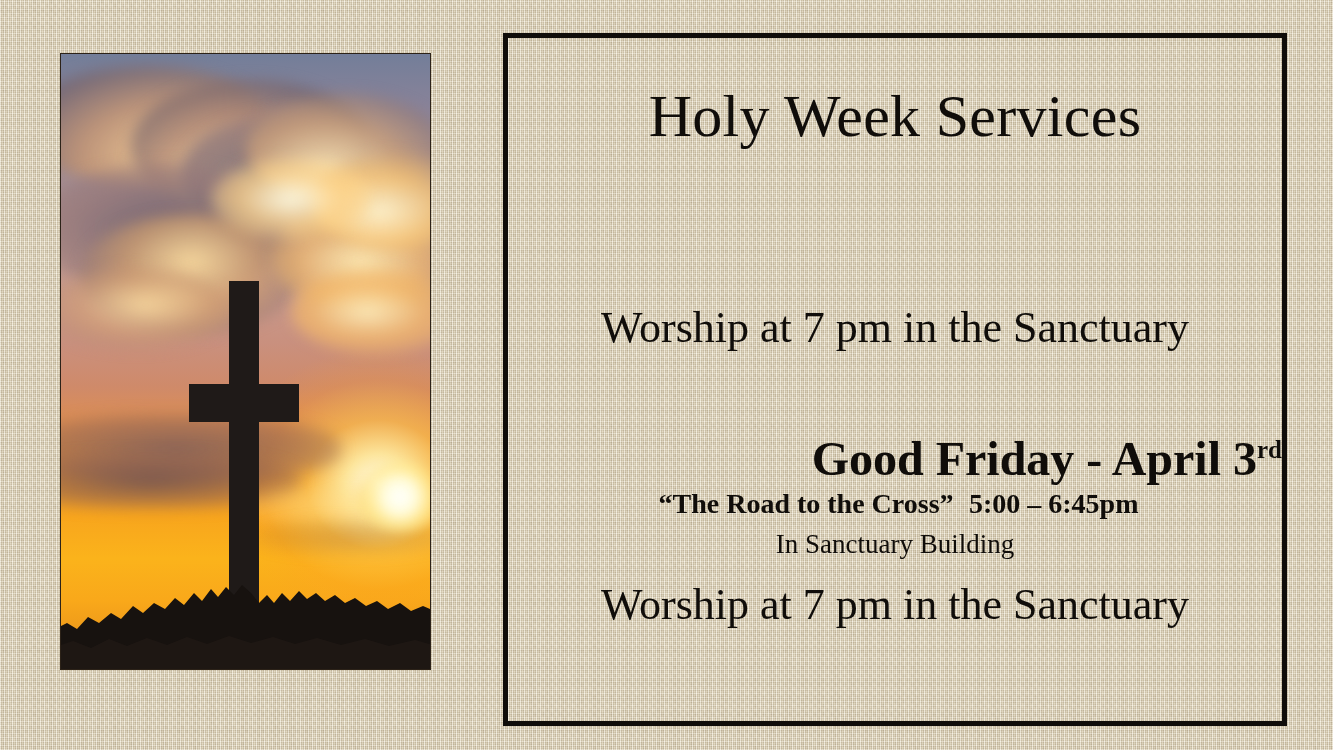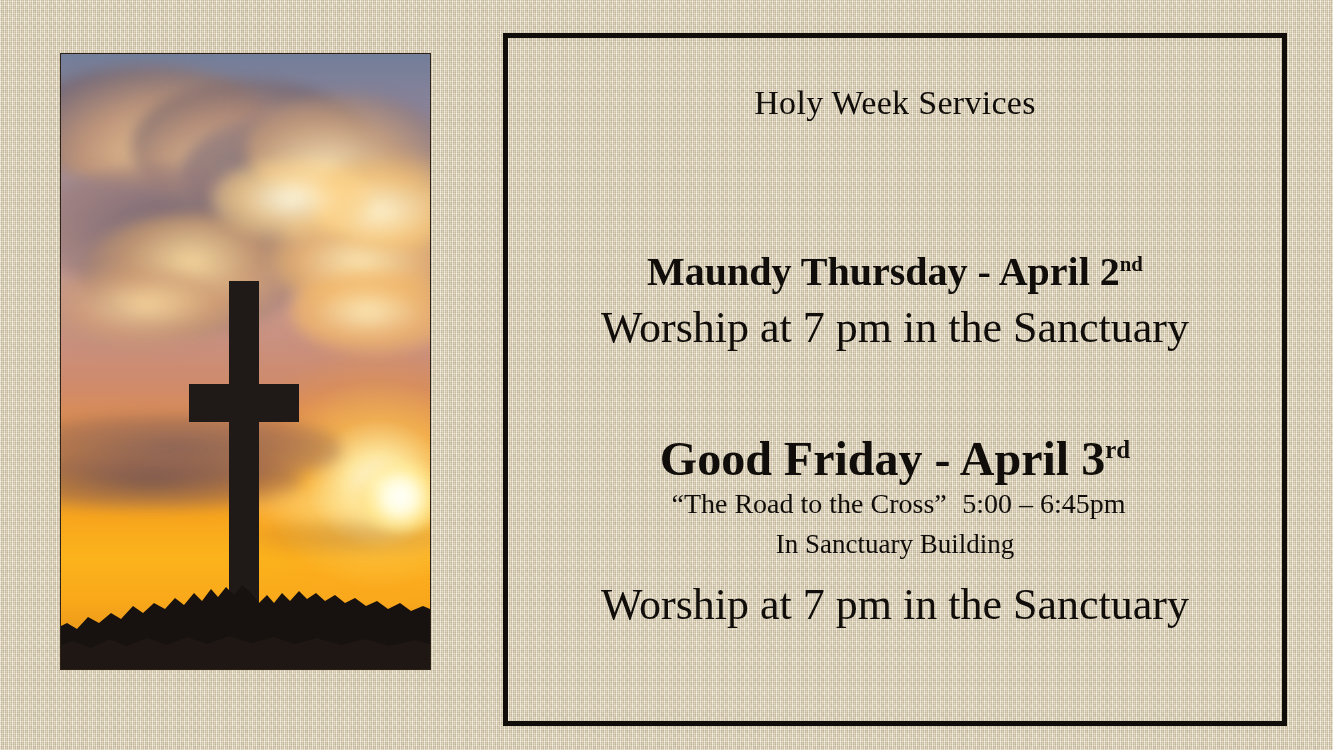--- a/index.html
+++ b/index.html
@@ -207,21 +207,21 @@
     position: absolute;
     inset: 0;
     text-align: center;
     color: #100d0a;
   }
 
   .t-title {
     position: absolute;
     left: 0; right: 0;
     top: 48px;
-    font-size: 34px;
+    font-size: 60px;
     line-height: 1;
     font-weight: 400;
     letter-spacing: 0.3px;
   }
 
   .t-thu-head {
     position: absolute;
     left: 0; right: 0;
     top: 214px;
     font-size: 40px;
@@ -237,28 +237,29 @@
     font-weight: 400;
   }
 
   .t-fri-head {
     position: absolute;
     left: 0; right: 0;
     top: 397px;
     font-size: 48px;
     line-height: 1;
     font-weight: 700;
+    text-align: right;
   }
   .t-fri-line1 {
     position: absolute;
     left: 7px; right: 0;
     top: 452px;
     font-size: 28px;
     line-height: 1;
-    font-weight: 400;
+    font-weight: 700;
   }
   .t-fri-line2 {
     position: absolute;
     left: 0; right: 0;
     top: 493px;
     font-size: 27px;
     line-height: 1;
     font-weight: 400;
   }
   .t-fri-sub {
@@ -318,23 +319,20 @@
           L286,102 L310,96 L334,103 L360,97 L385,104 L385,130 Z"></path>
       </svg>
     </div>
   </div>
 
   <div class="panel">
     <div class="panel-body">
 
       <div class="t-title">Holy Week Services</div>
 
-      <div class="t-thu-head">
-        <span>Maundy Thursday - April 2</span><sup class="ord">nd</sup>
-      </div>
 
       <div class="t-thu-sub">Worship at 7 pm in the Sanctuary</div>
 
       <div class="t-fri-head">
         <span>Good Friday - April 3</span><sup class="ord">rd</sup>
       </div>
 
       <div class="t-fri-line1">
         <span>“The Road to the Cross”</span><span class="gap"></span><span>5:00 – 6:45pm</span>
       </div>

